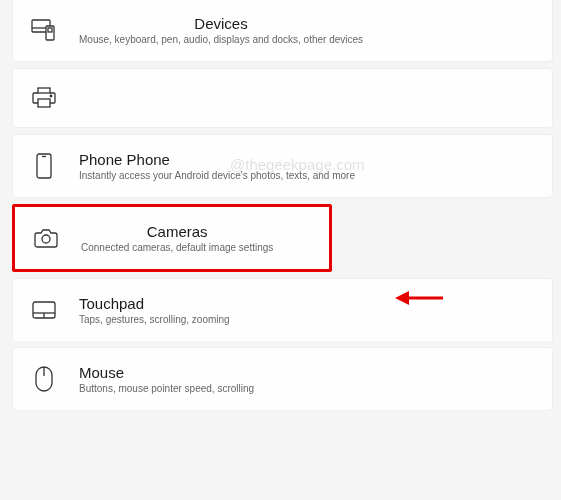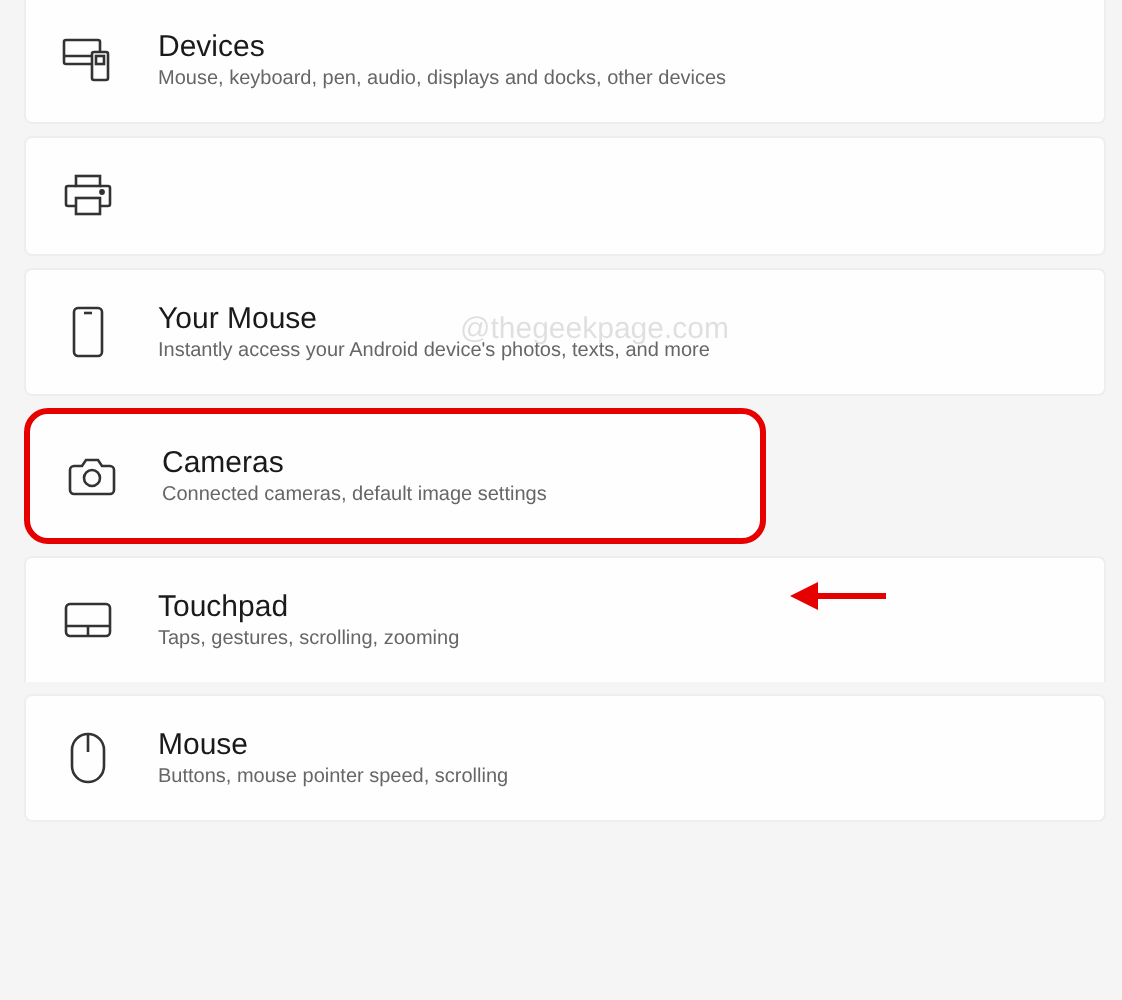--- a/index.html
+++ b/index.html
@@ -22,23 +22,24 @@
       border: 1px solid #eee;
       border-radius: 4px;
       display: flex;
       align-items: center;
       padding: 16px 18px;
       cursor: pointer;
       position: relative;
     }
     .settings-item.highlighted {
       border: 3px solid #e60000;
-      border-radius: 12px;
-      width: 371px;
+      border-radius: 2px;
+      width: 320px;
       margin-left: 0;
+      text-align: center;
     }
     .icon-wrap {
       width: 26px;
       height: 26px;
       display: flex;
       align-items: center;
       justify-content: center;
       margin-right: 22px;
       flex-shrink: 0;
       color: #333;
@@ -73,20 +74,21 @@
       top: 283px;
       left: 395px;
       z-index: 10;
       pointer-events: none;
     }
     .first-item {
       border-top-left-radius: 0;
       border-top-right-radius: 0;
       border-top: none;
       margin-top: -1px;
+      text-align: center;
     }
     .last-item {
       border-bottom-left-radius: 0;
       border-bottom-right-radius: 0;
       border-bottom: none;
     }
   </style>
 </head>
 <body>
 
@@ -119,21 +121,21 @@
   </div>
 
   <div class="settings-item">
     <span class="icon-wrap">
       <svg width="16" height="26" viewBox="0 0 16 26" fill="none" stroke="currentColor" stroke-width="1.3">
         <rect x="1" y="1" width="14" height="24" rx="2"></rect>
         <line x1="6" y1="3.5" x2="10" y2="3.5"></line>
       </svg>
     </span>
     <div class="text-wrap">
-      <span class="item-title">Your Mouse</span>
+      <span class="item-title">Phone Phone</span>
       <span class="item-subtitle">Instantly access your Android device's photos, texts, and more</span>
     </div>
   </div>
 
   <div class="settings-item highlighted">
     <span class="icon-wrap">
       <svg width="24" height="20" viewBox="0 0 24 20" fill="none" stroke="currentColor" stroke-width="1.3">
         <path d="M3 5 h4 l2 -3 h6 l2 3 h4 a2 2 0 0 1 2 2 v10 a2 2 0 0 1 -2 2 H3 a2 2 0 0 1 -2 -2 V7 a2 2 0 0 1 2 -2 z"></path>
         <circle cx="12" cy="11" r="4"></circle>
       </svg>

